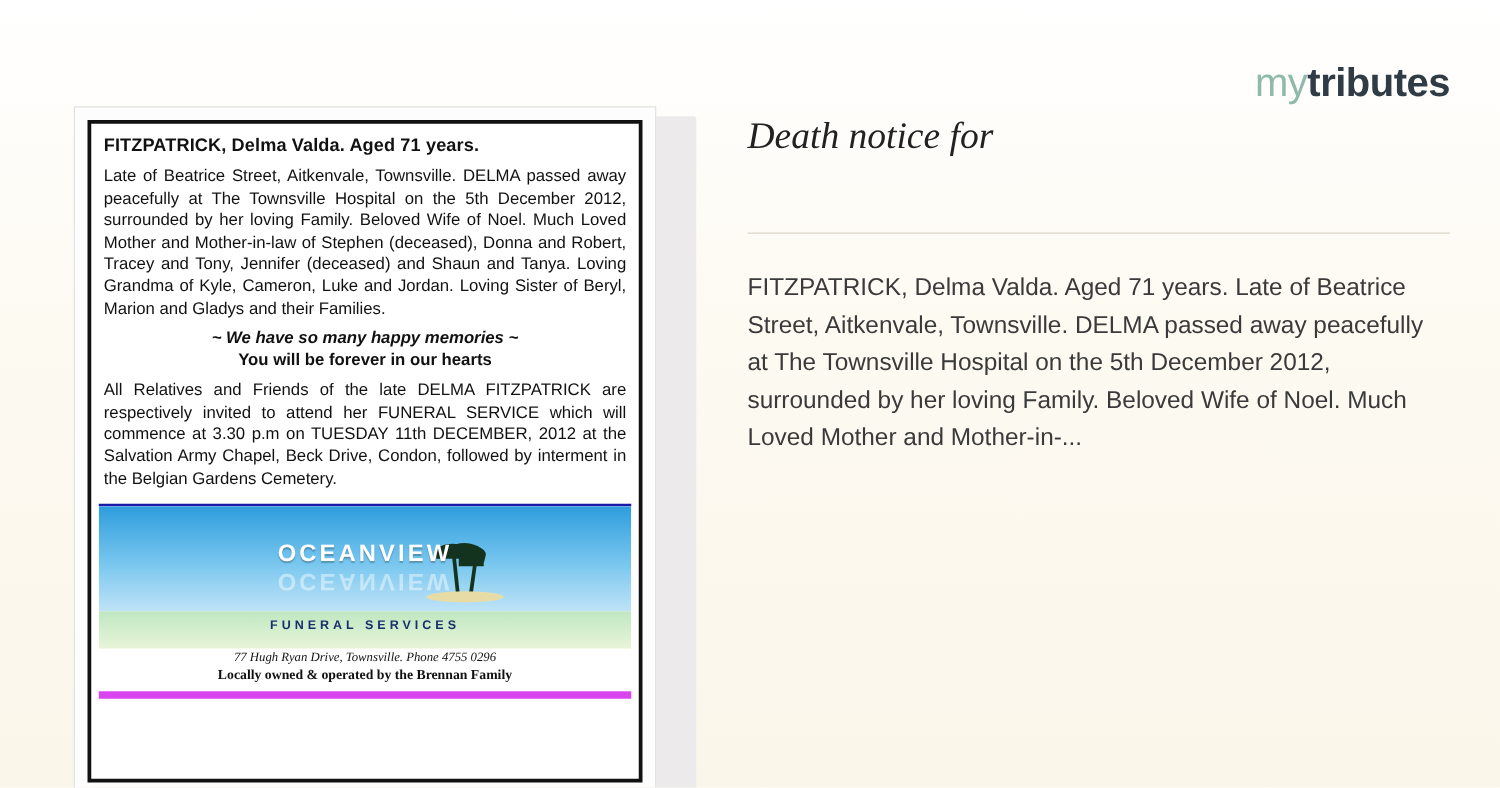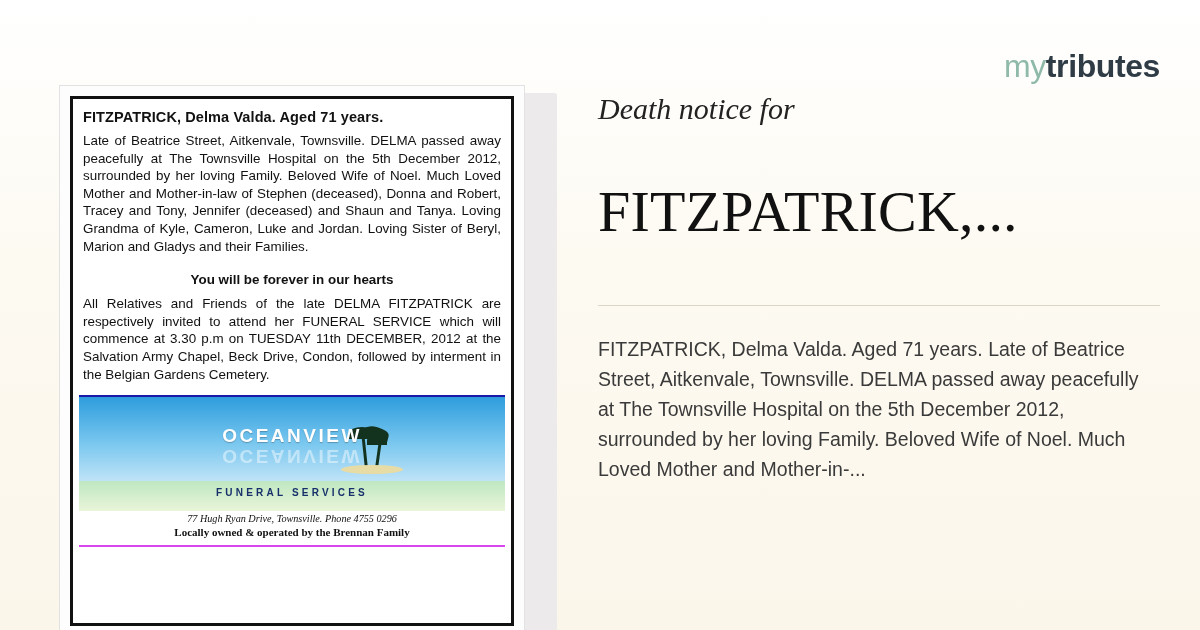--- a/index.html
+++ b/index.html
@@ -85,34 +85,33 @@
     text-align: center;
     font-weight: bold;
     font-style: italic;
     font-size: 13.4px;
     line-height: 18px;
     color: #111;
     margin: 6px 0 6px 0;
   }
   .notice-verse .line2 {
     font-style: normal;
-    margin-top: 16px;
   }
   .notice-body2 {
     font-size: 13.4px;
     line-height: 17.6px;
     color: #111;
     text-align: justify;
     margin: 0 0 8px 0;
   }
 
   
   .advert {
     border-top: 2px solid #1a1aa8;
-    border-bottom: 2px solid #d946ef;
+    border-bottom: 6px solid #d946ef;
     margin: 12px -4px;
     position: relative;
     height: 148px;
     overflow: hidden;
     background: #fff;
   }
   .advert-sky {
     position: absolute;
     left: 0; right: 0; top: 0;
     height: 84px;
@@ -277,20 +276,21 @@
   <div class="left-pane">
     <div class="notice-shadow">
       <div class="notice-card">
         <div class="notice-inner">
 
           <div class="notice-head">FITZPATRICK, Delma Valda. Aged 71 years.</div>
 
           <div class="notice-body">Late of Beatrice Street, Aitkenvale, Townsville. DELMA passed away peacefully at The Townsville Hospital on the 5th December 2012, surrounded by her loving Family. Beloved Wife of Noel. Much Loved Mother and Mother-in-law of Stephen (deceased), Donna and Robert, Tracey and Tony, Jennifer (deceased) and Shaun and Tanya. Loving Grandma of Kyle, Cameron, Luke and Jordan. Loving Sister of Beryl, Marion and Gladys and their Families.</div>
 
           <div class="notice-verse">
+            <div>~ We have so many happy memories ~</div>
             <div class="line2">You will be forever in our hearts</div>
           </div>
 
           <div class="notice-body2">All Relatives and Friends of the late DELMA FITZPATRICK are respectively invited to attend her FUNERAL SERVICE which will commence at 3.30 p.m on TUESDAY 11th DECEMBER, 2012 at the Salvation Army Chapel, Beck Drive, Condon, followed by interment in the Belgian Gardens Cemetery.</div>
 
           <div class="advert">
             <div class="advert-sky"></div>
             <div class="advert-sea"></div>
             <div class="island">
               <div class="frond"></div>
@@ -314,20 +314,19 @@
     </div>
   </div>
 
   <div class="right-pane">
     <div class="logo">
       <span class="my">my</span><span class="tributes">tributes</span>
     </div>
 
     <div class="kicker">Death notice for</div>
 
-    <h1 class="headline">FITZPATRICK,...</h1>
 
     <hr class="divider">
 
     <p class="excerpt">FITZPATRICK, Delma Valda.  Aged 71 years.  Late of Beatrice Street, Aitkenvale, Townsville.  DELMA passed away peacefully at The Townsville Hospital on the 5th December 2012, surrounded by her loving Family.  Beloved Wife of Noel.  Much Loved Mother and Mother-in-...</p>
   </div>
 
 </div>
 
 </body></html>

